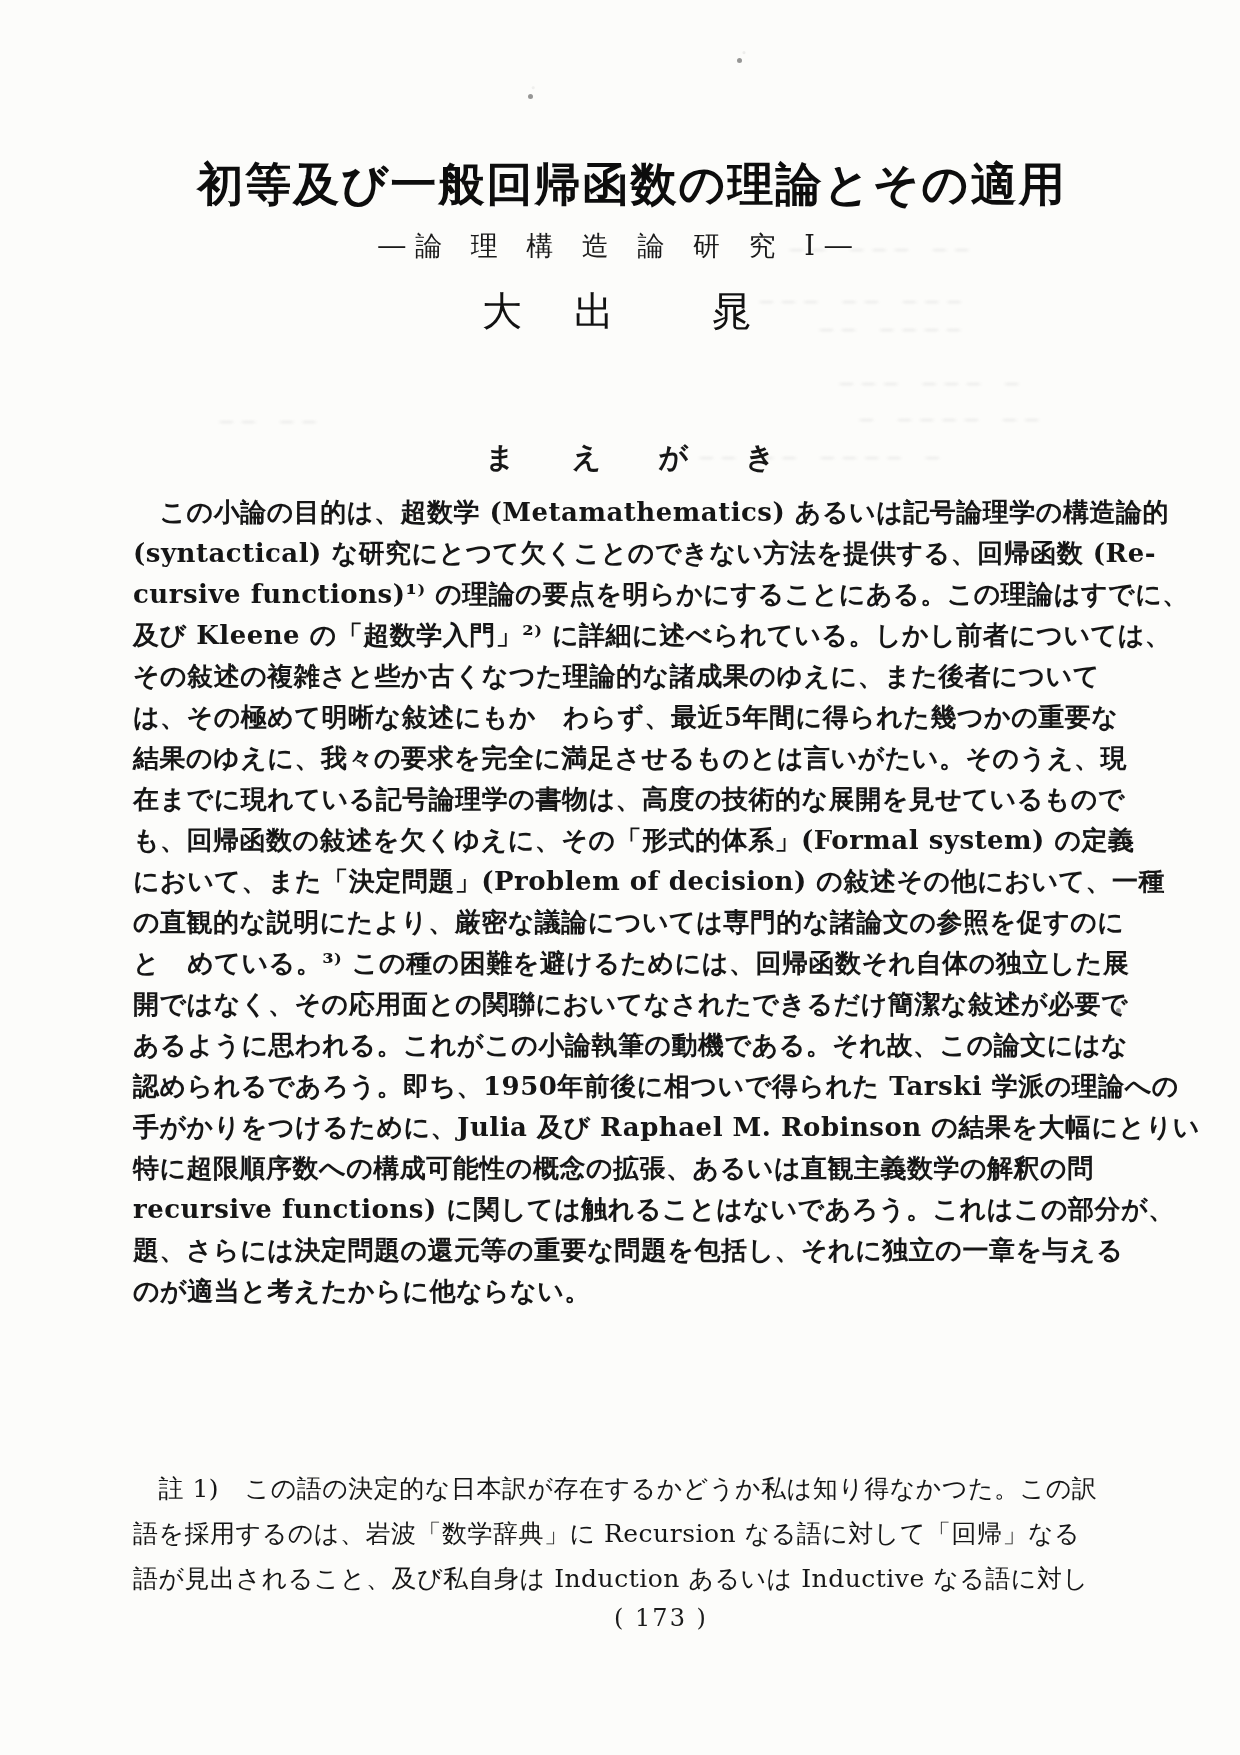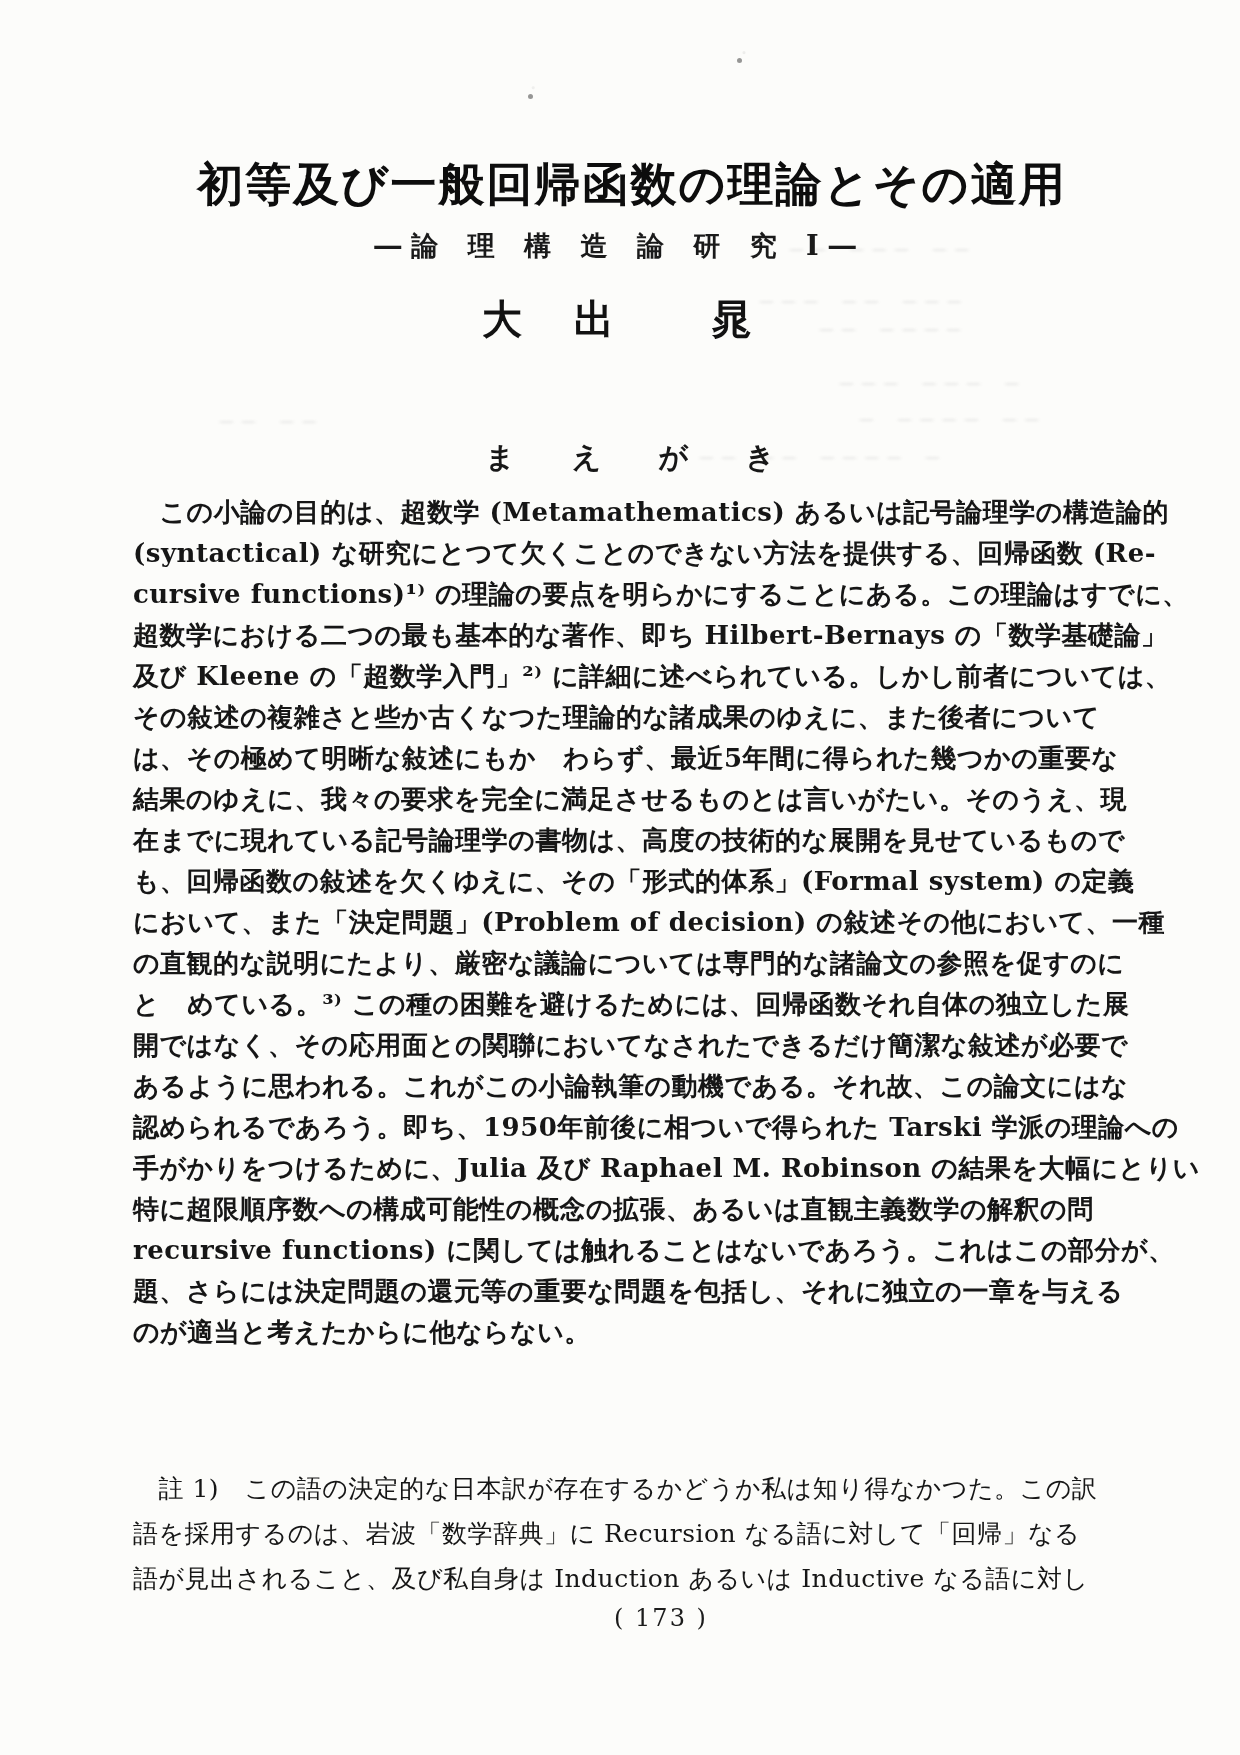--- a/index.html
+++ b/index.html
@@ -22,28 +22,28 @@
     position:absolute;top:142px;left:0;width:100%;
     text-align:center;
     font-size:46px;font-weight:700;
     letter-spacing:2px;
     color:#0d0d0d;
     margin:12px;
   }
   .subtitle{
     position:absolute;top:228px;left:0;width:100%;
     text-align:center;
-    font-size:27px;font-weight:700;
+    font-size:27px;font-weight:400;
     letter-spacing:10px;
     color:#1a1a1a;
   }
   .author{
-    position:absolute;top:292px;left:0;width:100%;
+    position:absolute;top:284px;left:0;width:100%;
     text-align:center;
-    font-size:40px;font-weight:700;
+    font-size:40px;font-weight:400;
     letter-spacing:6px;
     color:#121212;
   }
   .preface-heading{
     position:absolute;top:438px;left:17px;width:100%;
     text-align:center;
     font-size:29px;font-weight:700;
     letter-spacing:14px;
     color:#171717;
     margin:0;
@@ -103,21 +103,20 @@
   <div class="subtitle">―論 理 構 造 論 研 究 Ⅰ―</div>
 
   <div class="author">大　出　　晁</div>
 
   <h2 class="preface-heading">ま　え　が　き</h2>
 
   <div class="body-block" id="body-lines">
       <div class="line">　この小論の目的は、超数学 (Metamathematics) あるいは記号論理学の構造論的</div>
       <div class="line">(syntactical) な研究にとつて欠くことのできない方法を提供する、回帰函数 (Re-</div>
       <div class="line">cursive functions)¹⁾ の理論の要点を明らかにすることにある。この理論はすでに、</div>
-      <div class="line">超数学における二つの最も基本的な著作、即ち Hilbert-Bernays の「数学基礎論」</div>
       <div class="line">及び Kleene の「超数学入門」²⁾ に詳細に述べられている。しかし前者については、</div>
       <div class="line">その敍述の複雑さと些か古くなつた理論的な諸成果のゆえに、また後者について</div>
       <div class="line">は、その極めて明晰な敍述にもかゝわらず、最近5年間に得られた幾つかの重要な</div>
       <div class="line">結果のゆえに、我々の要求を完全に満足させるものとは言いがたい。そのうえ、現</div>
       <div class="line">在までに現れている記号論理学の書物は、高度の技術的な展開を見せているもので</div>
       <div class="line">も、回帰函数の敍述を欠くゆえに、その「形式的体系」(Formal system) の定義</div>
       <div class="line">において、また「決定問題」(Problem of decision) の敍述その他において、一種</div>
       <div class="line">の直観的な説明にたより、厳密な議論については専門的な諸論文の参照を促すのに</div>
       <div class="line">とゞめている。³⁾ この種の困難を避けるためには、回帰函数それ自体の独立した展</div>
       <div class="line">開ではなく、その応用面との関聯においてなされたできるだけ簡潔な敍述が必要で</div>

